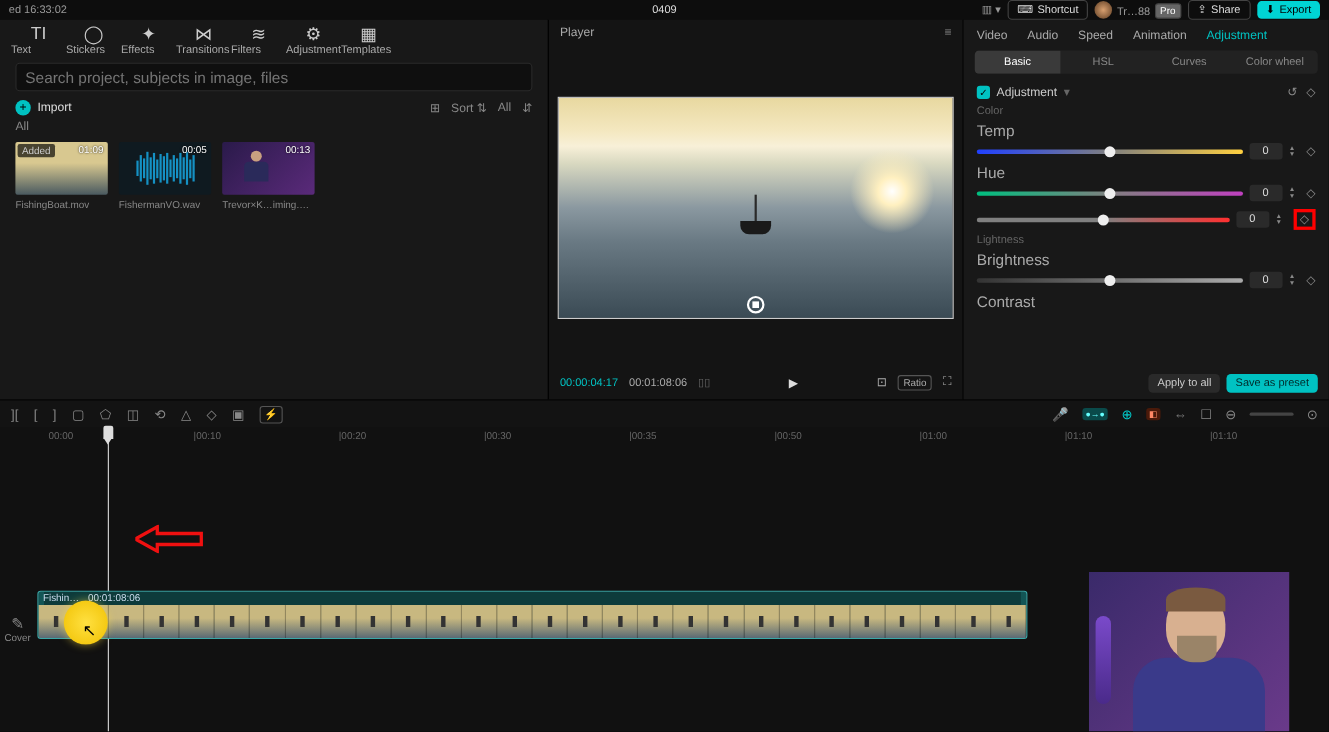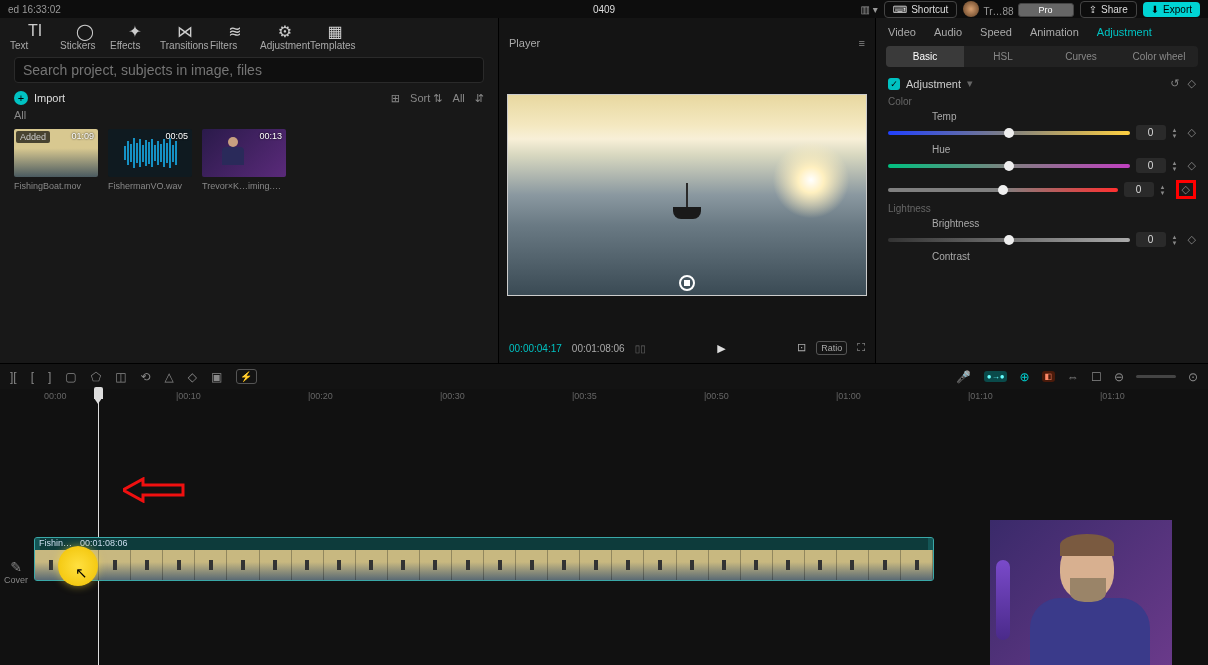--- a/index.html
+++ b/index.html
@@ -18,21 +18,21 @@
     position: relative;
   }
   .titlebar .center { position: absolute; left: 50%; transform: translateX(-50%); color: #ddd; font-weight: 500; }
   .titlebar .right { margin-left: auto; display: flex; gap: 6px; align-items: center; }
   .chip {
     display: inline-flex; align-items: center; gap: 4px;
     padding: 2px 8px; border: 1px solid #444; border-radius: 4px;
     color: #ddd; font-size: 10px;
   }
   .chip.export { background: #00d4d4; color: #000; border: none; }
-  .chip.pro { background: #666; color:#fff; border-radius:3px; padding:1px 20px; font-size:9px;}
+  .chip.pro { background: #666; color:#fff; border-radius:3px; padding:1px 4px; font-size:9px;}
   .avatar { width:16px; height:16px; border-radius:50%; background:radial-gradient(circle,#d8a070,#5a3a20); }
 
   .top-half { display: flex; height: 345px; }
   .media-panel { width: 498px; background: #181818; display:flex; flex-direction:column; }
   .tool-tabs { display:flex; gap:0; padding:4px 10px 0; }
   .tool-tab { width:50px; text-align:left; color:#aaa; font-size:10px; cursor:pointer;}
   .tool-tab .ico { height:18px; display:flex; align-items:center; justify-content:center; font-size:16px; color:#ccc;}
   .search-row { margin: 6px 14px; }
   .search {
     width:100%; background:#0f0f0f; border:1px solid #2a2a2a; border-radius:4px;
@@ -52,21 +52,21 @@
   .thumb.audio { background:#0f1a20; display:flex; align-items:center; justify-content:center;}
   .wave { display:flex; gap:1px; height:34px; align-items:center;}
   .wave span { width:2px; background:#1591c4; }
   .thumb.person { background:linear-gradient(135deg,#2a1a4a,#5a2a7a);}
   .person-fig { position:absolute; left:20px; top:8px; width:22px; height:30px;}
   .person-fig::before{content:"";position:absolute;top:0;left:6px;width:10px;height:10px;border-radius:50%;background:#c8a080;}
   .person-fig::after{content:"";position:absolute;top:10px;left:0;width:22px;height:18px;background:#2a2a5a;border-radius:4px 4px 0 0;}
   .clip .name { font-size:9px; color:#888; margin-top:4px; overflow:hidden; text-overflow:ellipsis; white-space:nowrap;}
 
   .player-panel { flex:1; max-width:380px; background:#141414; border-left:1px solid #000; border-right:1px solid #000; display:flex; flex-direction:column;}
-  .player-head { display:flex; padding:6px 10px; color:#aaa; font-size:11px; align-items:flex-end;margin-top:13px;}
+  .player-head { display:flex; padding:6px 10px; color:#aaa; font-size:11px; align-items:flex-end;}
   .player-head .ham { margin-left:auto; color:#888;}
   .preview-wrap { flex:1; display:flex; align-items:center; justify-content:center; padding:4px 8px;}
   .preview {
     width:360px; height:202px; border:1px solid #ccc; position:relative;
     background: linear-gradient(to bottom,
       #e8d8a0 0%, #f4e8c0 15%, #f8f0d8 22%, #d8d8c0 30%,
       #8a98a0 50%, #6a7a84 65%, #3a4a54 100%);
   }
   .preview .sunglow {
     position:absolute; right:10px; top:40px; width:90px; height:90px;
@@ -89,21 +89,21 @@
   .adj-tabs span { color:#aaa; cursor:pointer;}
   .adj-tabs span.active { color:#00c2c2;}
   .sub-tabs { display:flex; margin:0 10px 6px; background:#222; border-radius:4px; overflow:hidden;justify-content:flex-end;}
   .sub-tabs span { flex:1; text-align:center; padding:5px 0; font-size:10px; color:#888; cursor:pointer;}
   .sub-tabs span.active { background:#3a3a3a; color:#fff;}
   .adj-header { display:flex; padding:4px 12px; align-items:center; gap:6px; font-size:11px;}
   .adj-header .dot{ width:12px;height:12px;border-radius:3px;background:#00c2c2;display:flex;align-items:center;justify-content:center;color:#000;font-size:9px;}
   .adj-header .rt{ margin-left:auto; display:flex; gap:8px; color:#888;}
   .section-label { padding:2px 12px; color:#666; font-size:10px;}
   .slider-row { padding:2px 12px; }
-  .slider-row .lbl { font-size:10px; color:#aaa;margin-left:44px; }
+  .slider-row .lbl { font-size:14px; color:#aaa; }
   .slider-line { display:flex; align-items:center; gap:6px; margin-top:3px;}
   .track { flex:1; height:4px; border-radius:2px; position:relative;}
   .track.temp { background:linear-gradient(to right,#2040ff,#808080,#ffd040);}
   .track.hue { background:linear-gradient(to right,#00c080,#808080,#c040c0);}
   .track.sat { background:linear-gradient(to right,#808080,#808080 50%,#ff3030);}
   .track.plain { background:linear-gradient(to right,#333,#aaa);}
   .handle { position:absolute; left:50%; top:50%; transform:translate(-50%,-50%); width:10px; height:10px; border-radius:50%; background:#eee;}
   .valbox { width:30px; background:#2a2a2a; color:#ddd; text-align:center; border-radius:3px; padding:2px 0; font-size:10px;}
   .stepper { width:10px; display:flex; flex-direction:column; color:#888; font-size:6px; line-height:6px;}
   .reset-d { color:#888; cursor:pointer; font-size:11px;}
@@ -368,20 +368,24 @@
             <span>▼</span>
           </div>
         <span class="reset-d">◇</span>
       </div>
     </div>
 
     <div class="slider-row">
       <div class="lbl">Contrast</div>
     </div>
 
+    <div class="apply-row">
+      <span class="btn">Apply to all</span>
+      <span class="btn primary">Save as preset</span>
+    </div>
   </div>
 </div>
 
 <div class="timeline-tools">
   <span class="ico">][</span>
   <span class="ico">[</span>
   <span class="ico">]</span>
   <span class="ico">▢</span>
   <span class="ico">⬠</span>
   <span class="ico">◫</span>

